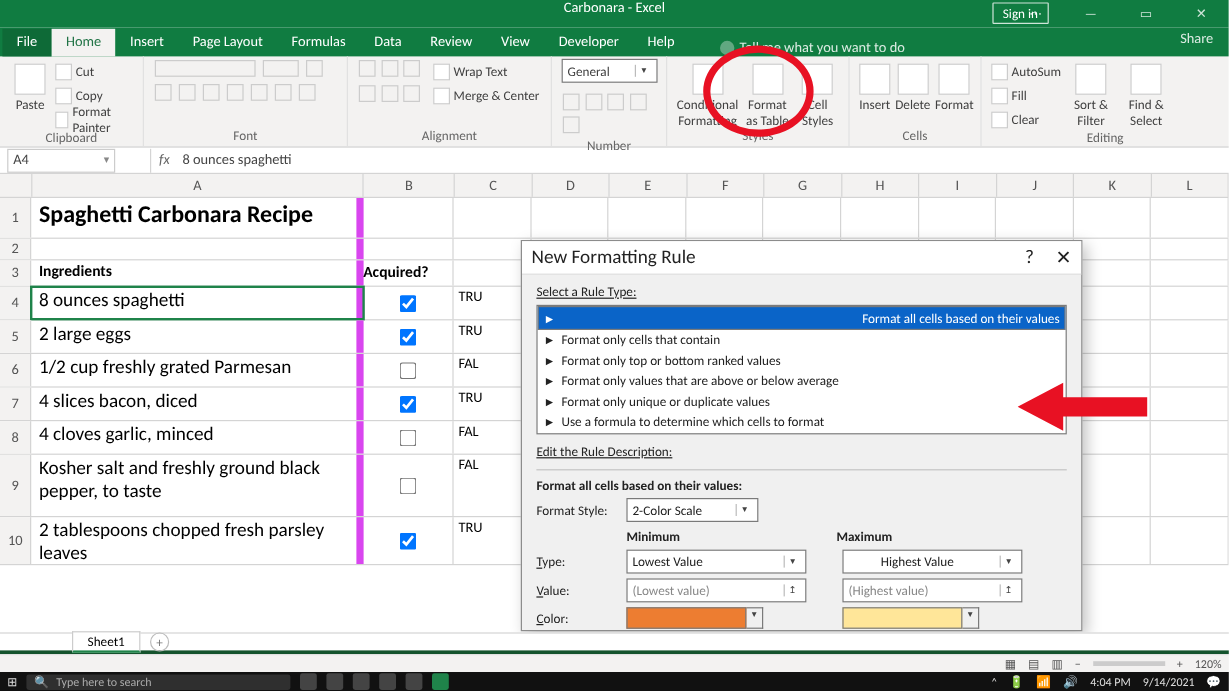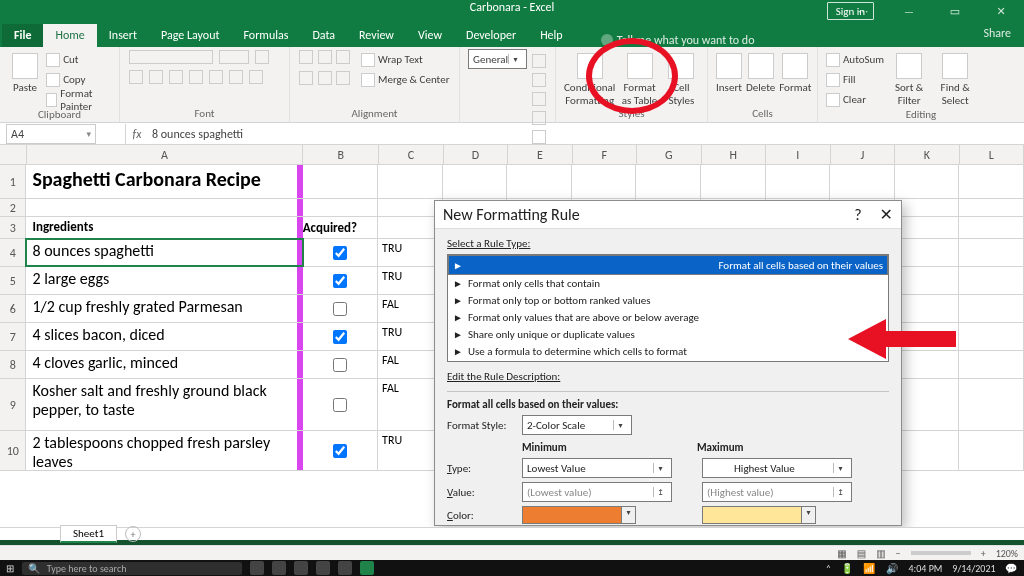--- a/index.html
+++ b/index.html
@@ -13,21 +13,21 @@
   .titlebar .win-controls div { width: 46px; display:flex; justify-content:center; align-items:center;
                font-size: 11px; color: #fff; opacity:.8; }
   .titlebar .signin { position:absolute; right: 150px; top:2px; height:18px;
                border:1px solid rgba(255,255,255,.8); font-size:11px; padding:0 8px;
                display:flex; align-items:center; border-radius:1px; }
 
   
   .tabs { height: 24px; background:#107c41; display:flex; align-items:flex-end; padding-left:2px;
           font-size:12px; color:#fff; position:relative;}
   .tabs .tab { padding:4px 12px 5px; cursor:pointer; }
-  .tabs .tab.file { background:#0e6a37;font-weight:bold; }
+  .tabs .tab.file { background:#0e6a37; }
   .tabs .tab.active { background:#f3f2f1; color:#217346; }
   .tabs .tell { display:flex; align-items:center; gap:4px; padding-left:26px; opacity:.85;}
   .tabs .tell .bulb { width:12px; height:12px; border-radius:50%; background:#fff; opacity:.4;}
   .tabs .share { position:absolute; right:13px; top:3px; font-size:12px;  opacity:.85; }
 
   
   .ribbon { width:1024px; height:76px; background:#f3f2f1; border-bottom:1px solid #d4d4d4;
             display:flex; font-size:11px; color:#414141; }
   .group { border-right:1px solid #e1e1e1; padding:2px 8px 0 8px; display:flex; flex-direction:column;
            justify-content:space-between; position:relative;}
@@ -101,21 +101,21 @@
             background:linear-gradient(to right,#ed7d31,#ffe699);
             border:1px solid #7a7a7a; margin-top:4px;}
 
   
   .annot-circle{ position:absolute; left:586px; top:38px; width:92px; height:76px;
                  border:6px solid #e81123; border-radius:50%; pointer-events:none;}
   .annot-arrow{ position:absolute; left:848px; top:314px; pointer-events:none;}
 
   
   .sheetbar{ position:absolute; left:0; right:0; top:527px; height:18px;
-             border-top:1px solid #d4d4d4; border-bottom:5px solid #14532d;
+             border-top:1px solid #d4d4d4; border-bottom:3px solid #14532d;
              display:flex; align-items:center; font-size:11px; padding-left:60px; gap:8px;
              background:#fff;}
   .sheettab{ padding:1px 12px; border:1px solid #ccc; border-bottom:2px solid #1f834a;
              background:#fff;}
   .addsh{ width:16px;height:16px;border:1px solid #bbb;border-radius:50%; display:flex;
           align-items:center;justify-content:center;color:#777;font-size:11px;}
   .status{ position:absolute; left:0; right:0; top:545px; height:15px; background:#f3f2f1;
            border-top:1px solid #e1e1e1; font-size:10px; color:#555; display:flex;
            align-items:center; justify-content:flex-end; padding:0 6px; gap:10px;}
   .taskbar{ position:absolute; left:0; right:0; bottom:0; height:16px; background:#111;
@@ -218,21 +218,21 @@
         <div class="mini">
           <span class="mic"></span>
           <span>Merge &amp; Center</span>
           </div>
       </div>
     </div>
     <div class="glabel">Alignment</div>
   </div>
 
   <div class="group" style="width:96px;">
-   <div class="body" style="flex-direction:row;">
+   <div class="body" style="flex-direction:column;">
     <div class="sel" style="width:80px;">
       <span>General</span>
       <span class="dd2">▾</span>
         </div>
     <div style="margin-top:4px;">
       <span class="ph"></span>
       <span class="ph"></span>
       <span class="ph"></span>
       <span class="ph"></span>
       <span class="ph"></span>
@@ -522,21 +522,21 @@
       <div class="ruleopt">
           <span class="pl">►</span>
           <span>Format only top or bottom ranked values</span>
         </div>
       <div class="ruleopt">
           <span class="pl">►</span>
           <span>Format only values that are above or below average</span>
         </div>
       <div class="ruleopt">
           <span class="pl">►</span>
-          <span>Share only unique or duplicate values</span>
+          <span>Format only unique or duplicate values</span>
         </div>
       <div class="ruleopt">
           <span class="pl">►</span>
           <span>Use a formula to determine which cells to format</span>
         </div>
     </div>
 
     <div class="sect" style="margin-top:8px;">Edit the Rule Description:</div>
     <div class="desc">
       <b>Format all cells based on their values:</b>

